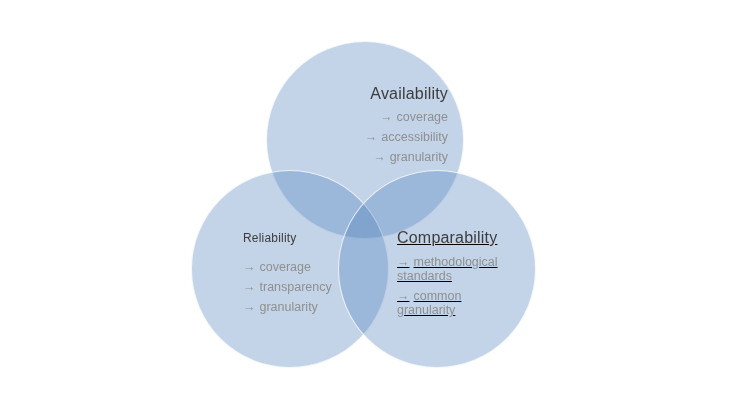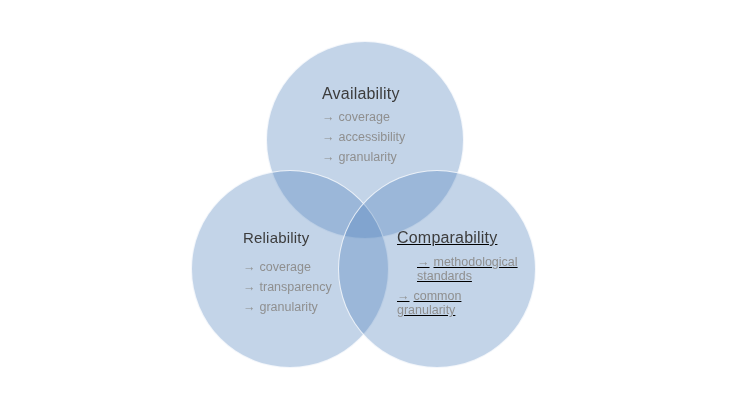--- a/index.html
+++ b/index.html
@@ -25,44 +25,44 @@
     box-sizing: border-box;
   }
   .circle-top    { left: 266px; top: 41px;  }
   .circle-left   { left: 191px; top: 170px; }
   .circle-right  { left: 338px; top: 170px; }
 
   .label-block {
     position: absolute;
     text-align: left;
   }
-  .block-availability  { left: 322px; top: 84px;  width: 126px; }
+  .block-availability  { left: 322px; top: 84px;  width: 126px; text-align: right; }
   .block-reliability   { left: 243px; top: 227px; width: 132px; }
   .block-comparability { left: 397px; top: 228px; width: 114px; text-decoration: underline; }
 
   .vtitle {
     display: block;
     color: #3c3c3c;
     font-size: 16px;
     line-height: 20px;
     letter-spacing: 0.2px;
   }
   .block-reliability .vtitle {
-    font-size: 15px;
+    font-size: 12px;
     line-height: 22px;
   }
   .item {
     color: #8f8f8f;
     font-size: 12.5px;
     line-height: 14px;
     margin-top: 6px;
   }
   .block-reliability .item:first-of-type { margin-top: 11px; }
   .block-availability .item:first-of-type { margin-top: 6px; }
-  .block-comparability .item:first-of-type { margin-top: 7px; margin-left: 20px; }
+  .block-comparability .item:first-of-type { margin-top: 7px; }
   .arrow {
     margin-right: 4px;
   }
 </style>
 </head>
 <body>
 
 <div class="canvas">
 
   <div class="circle circle-top"></div>

